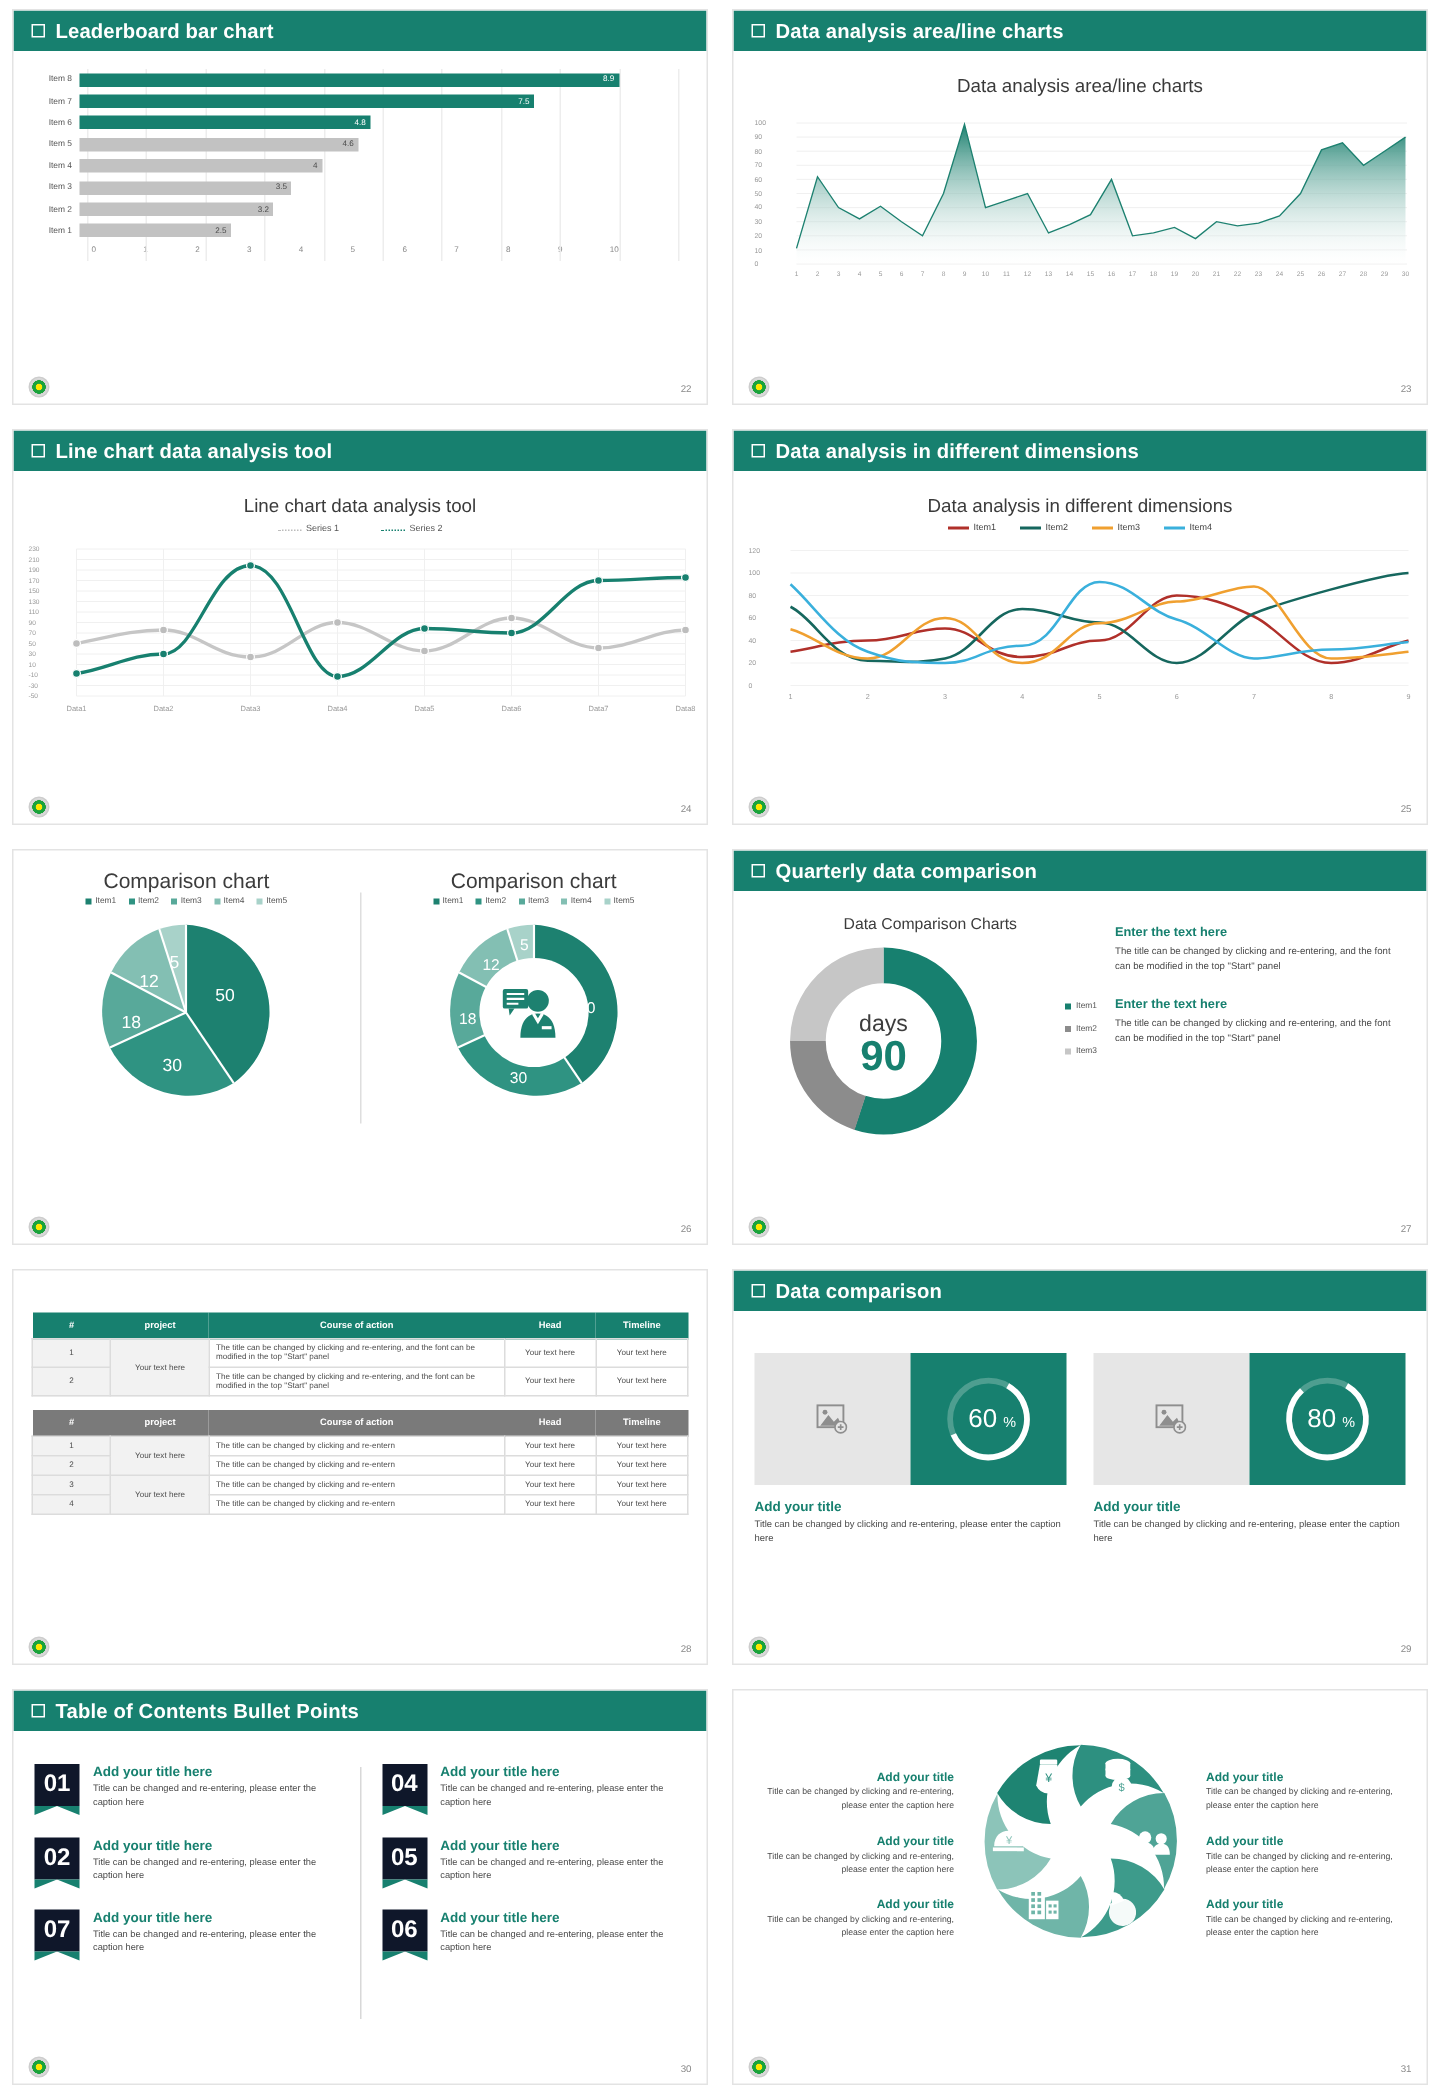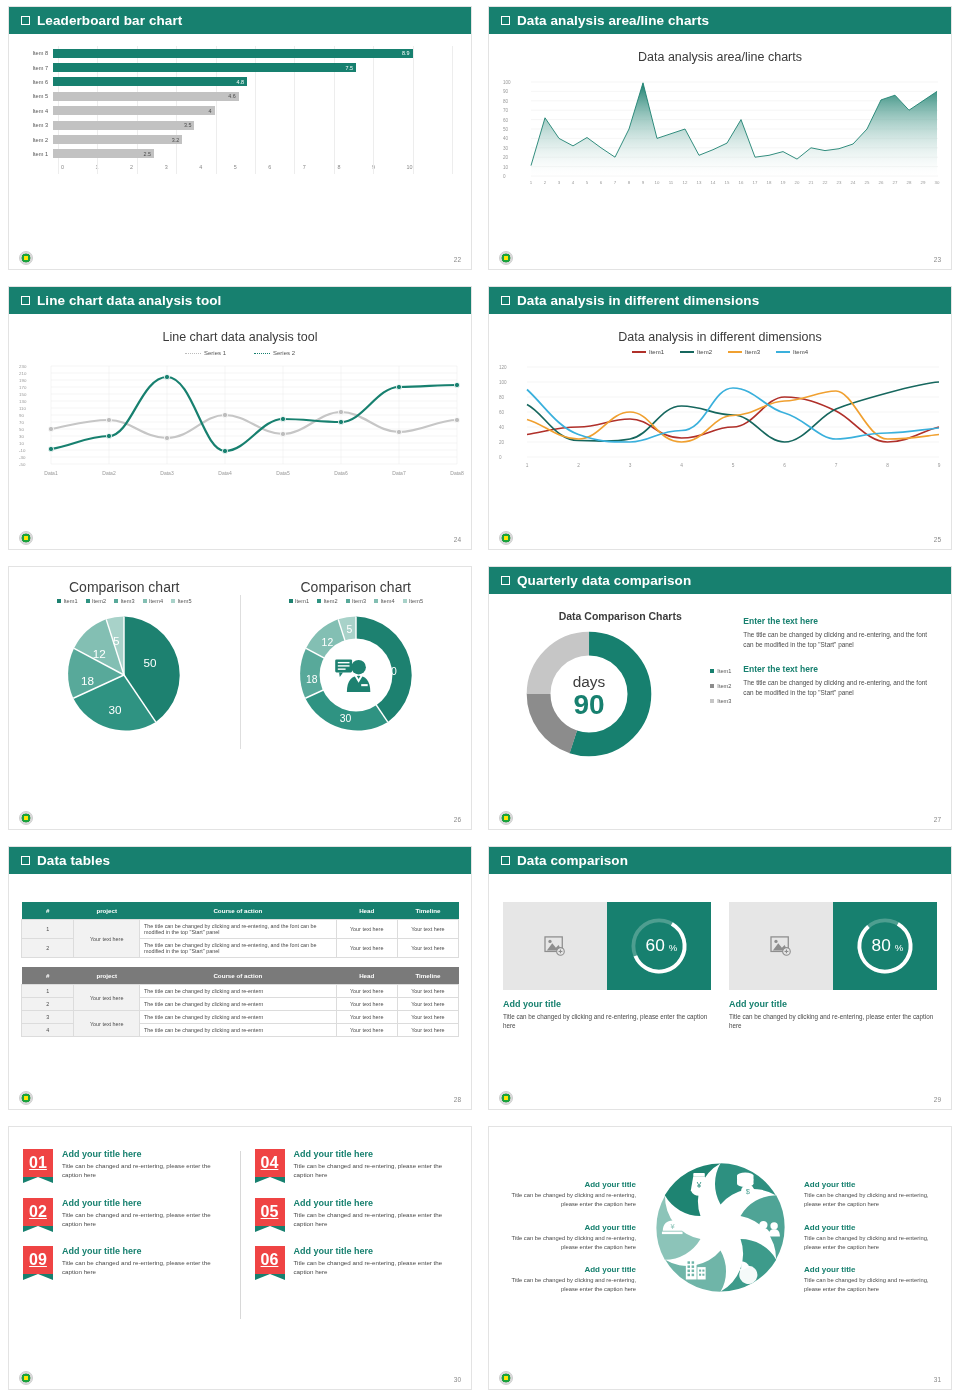--- a/index.html
+++ b/index.html
@@ -136,24 +136,24 @@
   .cardh { color: #17806f; font-size: 9px; font-weight: bold; margin-top: 9px; }
   .cardp { color: #4a4a4a; font-size: 6.3px; line-height: 1.5; margin-top: 3px; }
 
   
   .toc { display: flex; padding: 22px 14px 0 14px; height: 208px; }
   .toccol { flex: 1; display: flex; flex-direction: column; gap: 18px; }
   .tocdiv { width: 1px; background: #d8d8d8; margin: 2px 14px 16px 14px; }
   .tocitem { display: flex; gap: 9px; }
   .badge {
     position: relative; width: 30px; height: 28px;
-    background: #ef4444; color: #fff;
+    background: #0f172a; color: #fff;
     font-size: 16px; font-weight: bold;
     display: flex; align-items: center; justify-content: center;
-    flex: 0 0 auto; line-height: 1; text-decoration: underline;
+    flex: 0 0 auto; line-height: 1;
   }
   .badge::after {
     content: ""; position: absolute; left: 0; top: 28px;
     border-left: 15px solid #17806f; border-right: 15px solid #17806f;
     border-bottom: 6px solid transparent;
   }
   .toch { color: #17806f; font-size: 9px; font-weight: bold; }
   .tocp { color: #4a4a4a; font-size: 6.2px; line-height: 1.5; margin-top: 2px; }
 
   
@@ -649,21 +649,21 @@
 
   <div class="slide">
     <div class="slide-inner">
       <div class="hdr">
         <span class="sq"></span>
         <span>Quarterly data comparison</span>
       </div>
       <div class="body">
         <div class="qrow">
           <div class="qleft">
-            <div style="text-align:center;font-size:10.5px;color:#3c3c3c;padding:12px 0 0 0;font-weight:bold;">Data Comparison Charts</div>
+            <div style="text-align:center;font-size:10.5px;color:#3c3c3c;padding:12px 0 0 0;">Data Comparison Charts</div>
             <svg width="140" height="140" viewBox="0 0 100 100" style="display:block;margin:2px auto 0 16px;">
               <circle cx="50" cy="50" r="36" fill="none" stroke="#17806f" stroke-width="17" stroke-dasharray="124.4 101.8" transform="rotate(-90 50 50)"></circle>
               <circle cx="50" cy="50" r="36" fill="none" stroke="#8c8c8c" stroke-width="17" stroke-dasharray="45.2 181" transform="rotate(108 50 50)"></circle>
               <circle cx="50" cy="50" r="36" fill="none" stroke="#c6c6c6" stroke-width="17" stroke-dasharray="56.5 169.7" transform="rotate(180 50 50)"></circle>
               <circle cx="50" cy="50" r="27" fill="#ffffff"></circle>
               <text x="50" y="45" text-anchor="middle" font-size="11" fill="#3d3d3d" font-family="Liberation Sans, sans-serif">days</text>
               <text x="50" y="64" text-anchor="middle" font-size="20" font-weight="bold" fill="#17806f" font-family="Liberation Sans, sans-serif">90</text>
             </svg>
             <div class="dlegend" id="qLeg">
                 <div class="it">
@@ -688,24 +688,20 @@
           </div>
         </div>
       </div>
       <div class="logo"></div>
       <div class="pg">27</div>
     </div>
   </div>
 
   <div class="slide">
     <div class="slide-inner">
-      <div class="hdr">
-        <span class="sq"></span>
-        <span>Data tables</span>
-      </div>
       <div class="body" style="padding-top:28px;">
         <div class="tbl t1">
           <table>
             <colgroup>
                 <col style="width:12%">
                 <col style="width:15%">
                 <col style="width:45%">
                 <col style="width:14%">
                 <col style="width:14%">
               </colgroup>
@@ -853,39 +849,43 @@
           </div>
         </div>
       </div>
       <div class="logo"></div>
       <div class="pg">29</div>
     </div>
   </div>
 
   <div class="slide">
     <div class="slide-inner">
+      <div class="hdr">
+        <span class="sq"></span>
+        <span>Table of Contents Bullet Points</span>
+      </div>
       <div class="body">
         <div class="toc">
           <div class="toccol">
             <div class="tocitem">
               <div class="badge">01</div>
               <div>
                   <div class="toch">Add your title here</div>
                    <div class="tocp">Title can be changed and re-entering, please enter the caption here</div>
                 </div>
             </div>
             <div class="tocitem">
               <div class="badge">02</div>
               <div>
                   <div class="toch">Add your title here</div>
                    <div class="tocp">Title can be changed and re-entering, please enter the caption here</div>
                 </div>
             </div>
             <div class="tocitem">
-              <div class="badge">09</div>
+              <div class="badge">07</div>
               <div>
                   <div class="toch">Add your title here</div>
                    <div class="tocp">Title can be changed and re-entering, please enter the caption here</div>
                 </div>
             </div>
           </div>
           <div class="tocdiv"></div>
           <div class="toccol">
             <div class="tocitem">
               <div class="badge">04</div>

